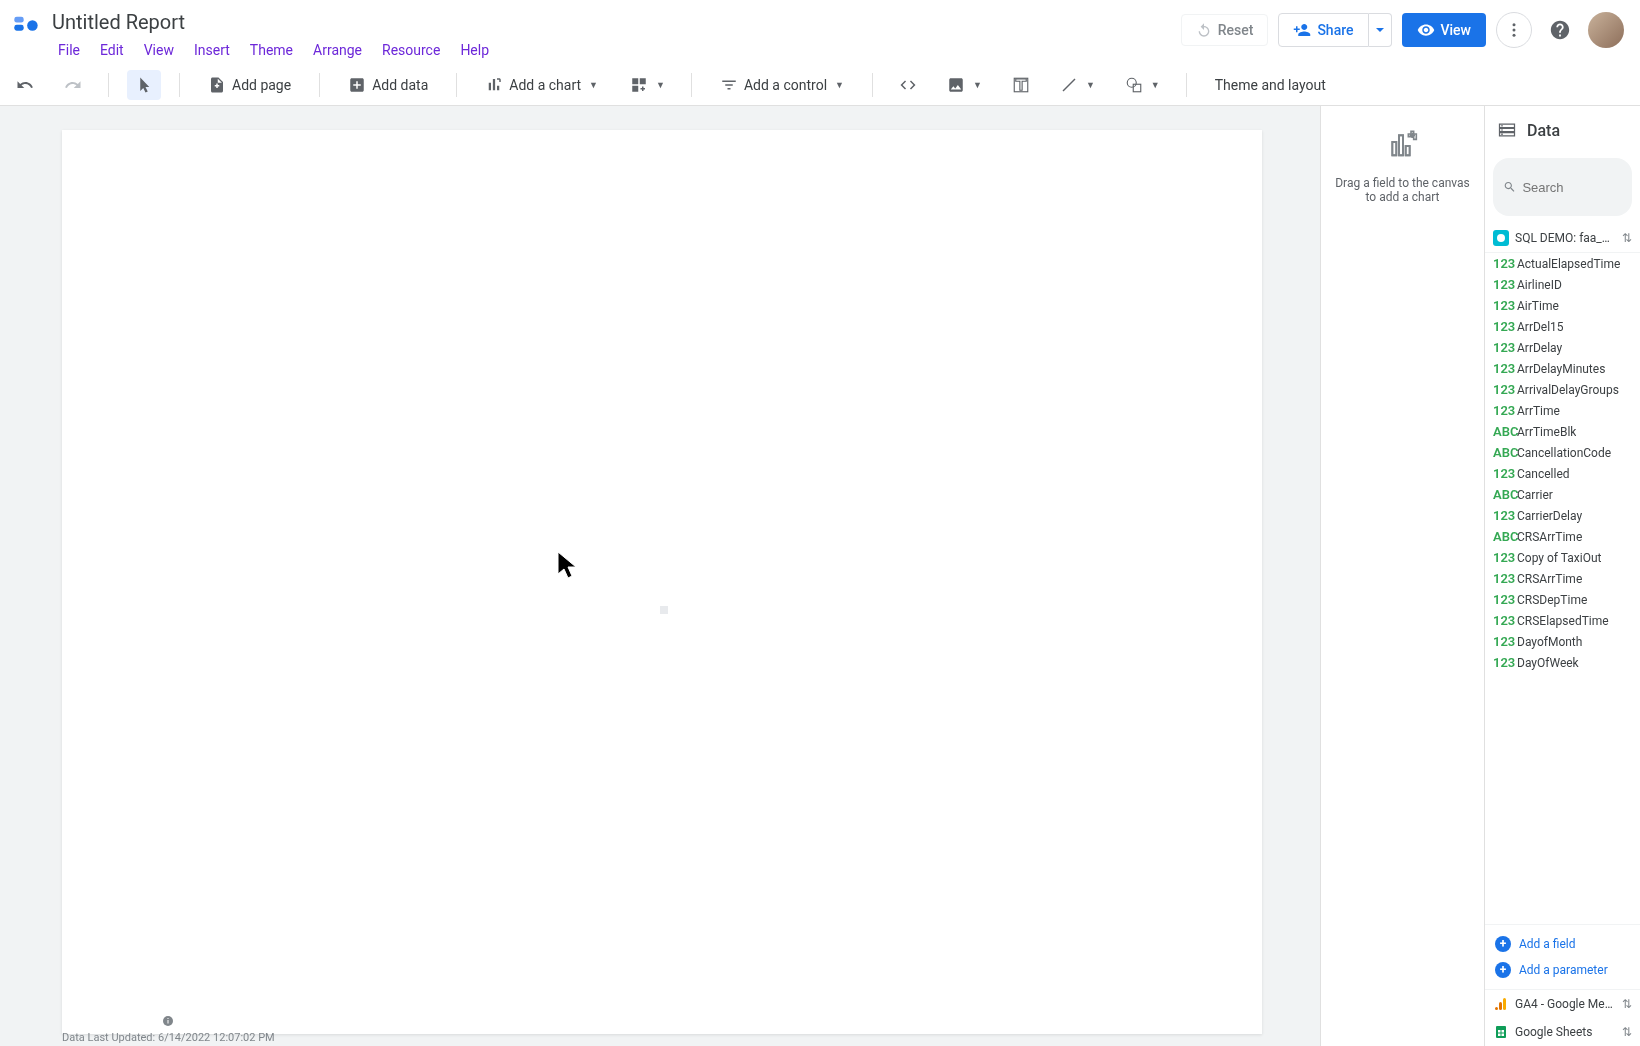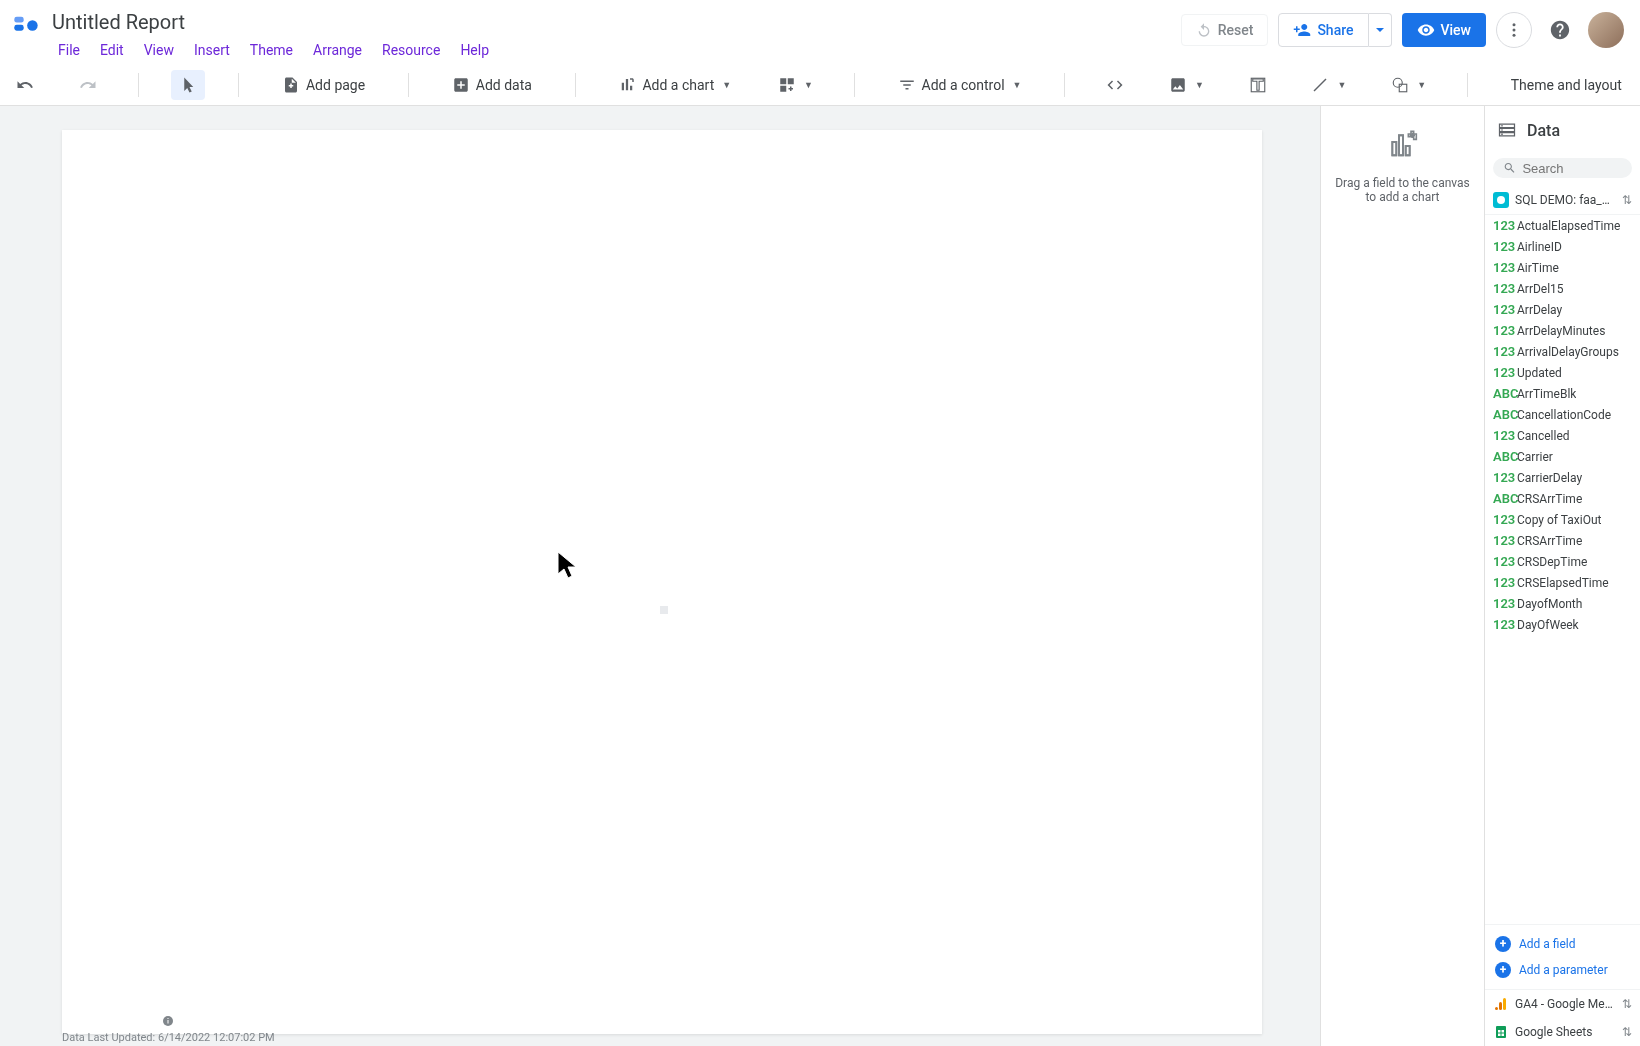--- a/index.html
+++ b/index.html
@@ -102,21 +102,20 @@
 }
 
 
 .toolbar {
   display: flex;
   align-items: center;
   padding: 4px 8px;
   height: 42px;
   border-bottom: 1px solid #e0e0e0;
   gap: 14px;
-  justify-content: space-between;
 }
 .tb-btn {
   display: flex;
   align-items: center;
   gap: 6px;
   padding: 6px 10px;
   font-size: 14px;
   color: #3c4043;
   cursor: pointer;
   border-radius: 4px;
@@ -208,21 +207,21 @@
   font-size: 16px;
   font-weight: 500;
   color: #3c4043;
 }
 .data-search {
   margin: 4px 8px 8px 8px;
   display: flex;
   align-items: center;
   background: #f1f3f4;
   border-radius: 16px;
-  padding: 2px 10px;
+  padding: 21px 10px;
   gap: 6px;
 }
 .data-search input {
   border: none;
   background: transparent;
   outline: none;
   font-size: 13px;
   color: #5f6368;
   width: 100%;
 }
@@ -540,21 +539,21 @@
         <div class="field-item">
           <span class="field-type num">123</span>
           <span class="field-name">ArrDelayMinutes</span>
         </div>
         <div class="field-item">
           <span class="field-type num">123</span>
           <span class="field-name">ArrivalDelayGroups</span>
         </div>
         <div class="field-item">
           <span class="field-type num">123</span>
-          <span class="field-name">Updated</span>
+          <span class="field-name">ArrTime</span>
         </div>
         <div class="field-item">
           <span class="field-type txt">ABC</span>
           <span class="field-name">ArrTimeBlk</span>
         </div>
         <div class="field-item">
           <span class="field-type txt">ABC</span>
           <span class="field-name">CancellationCode</span>
         </div>
         <div class="field-item">

